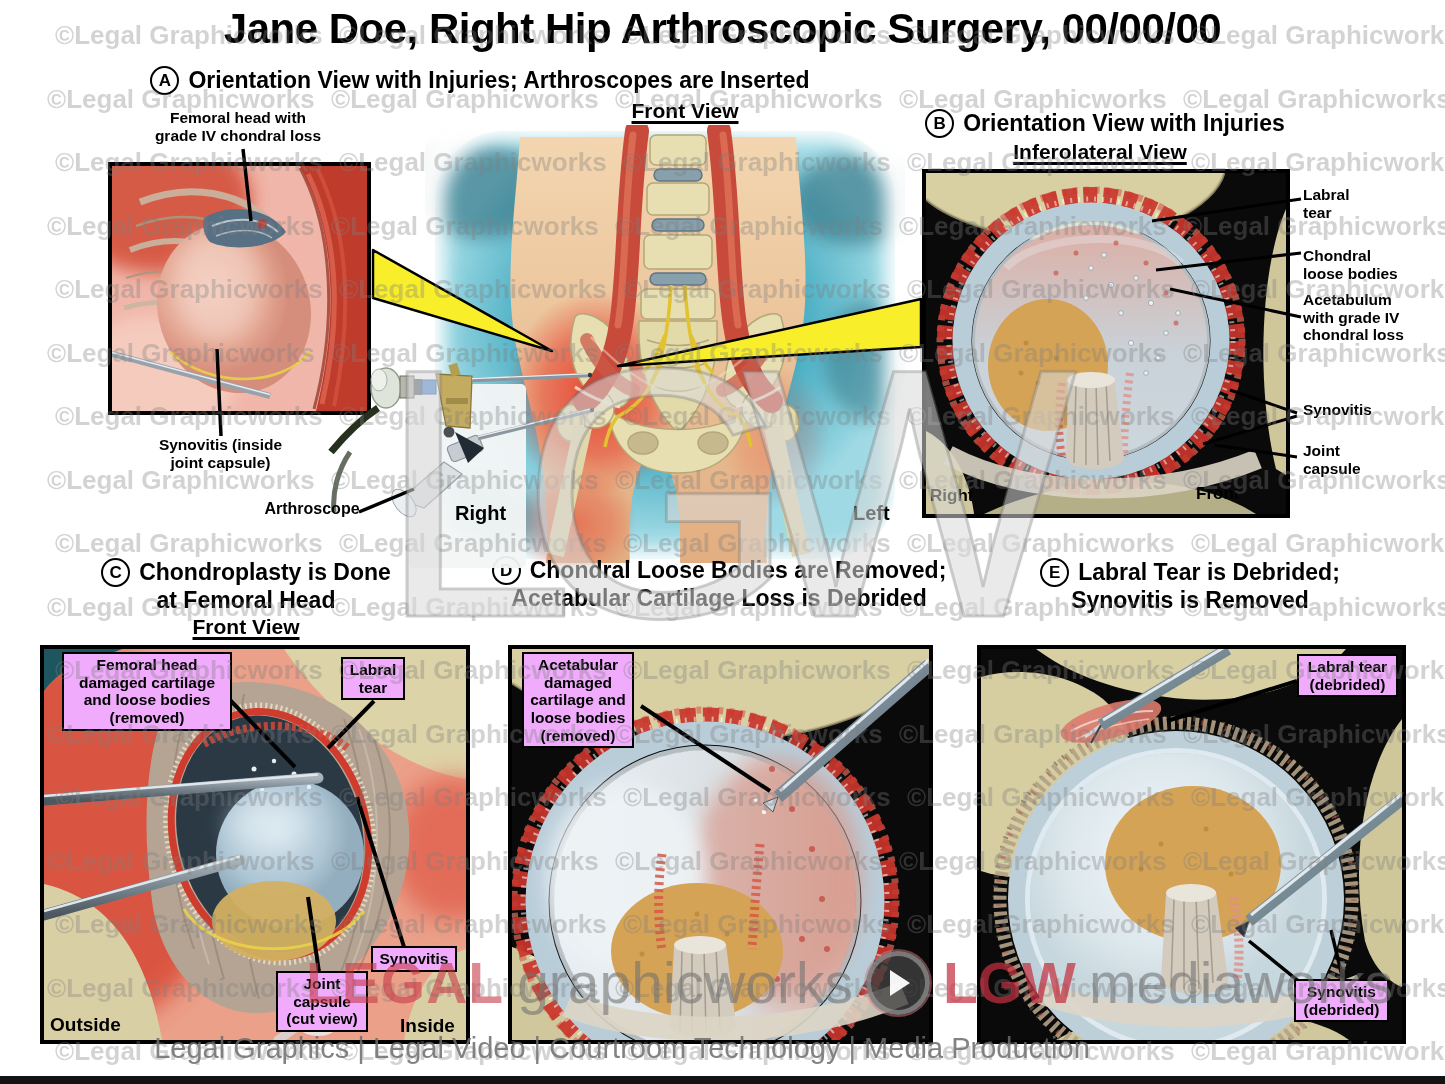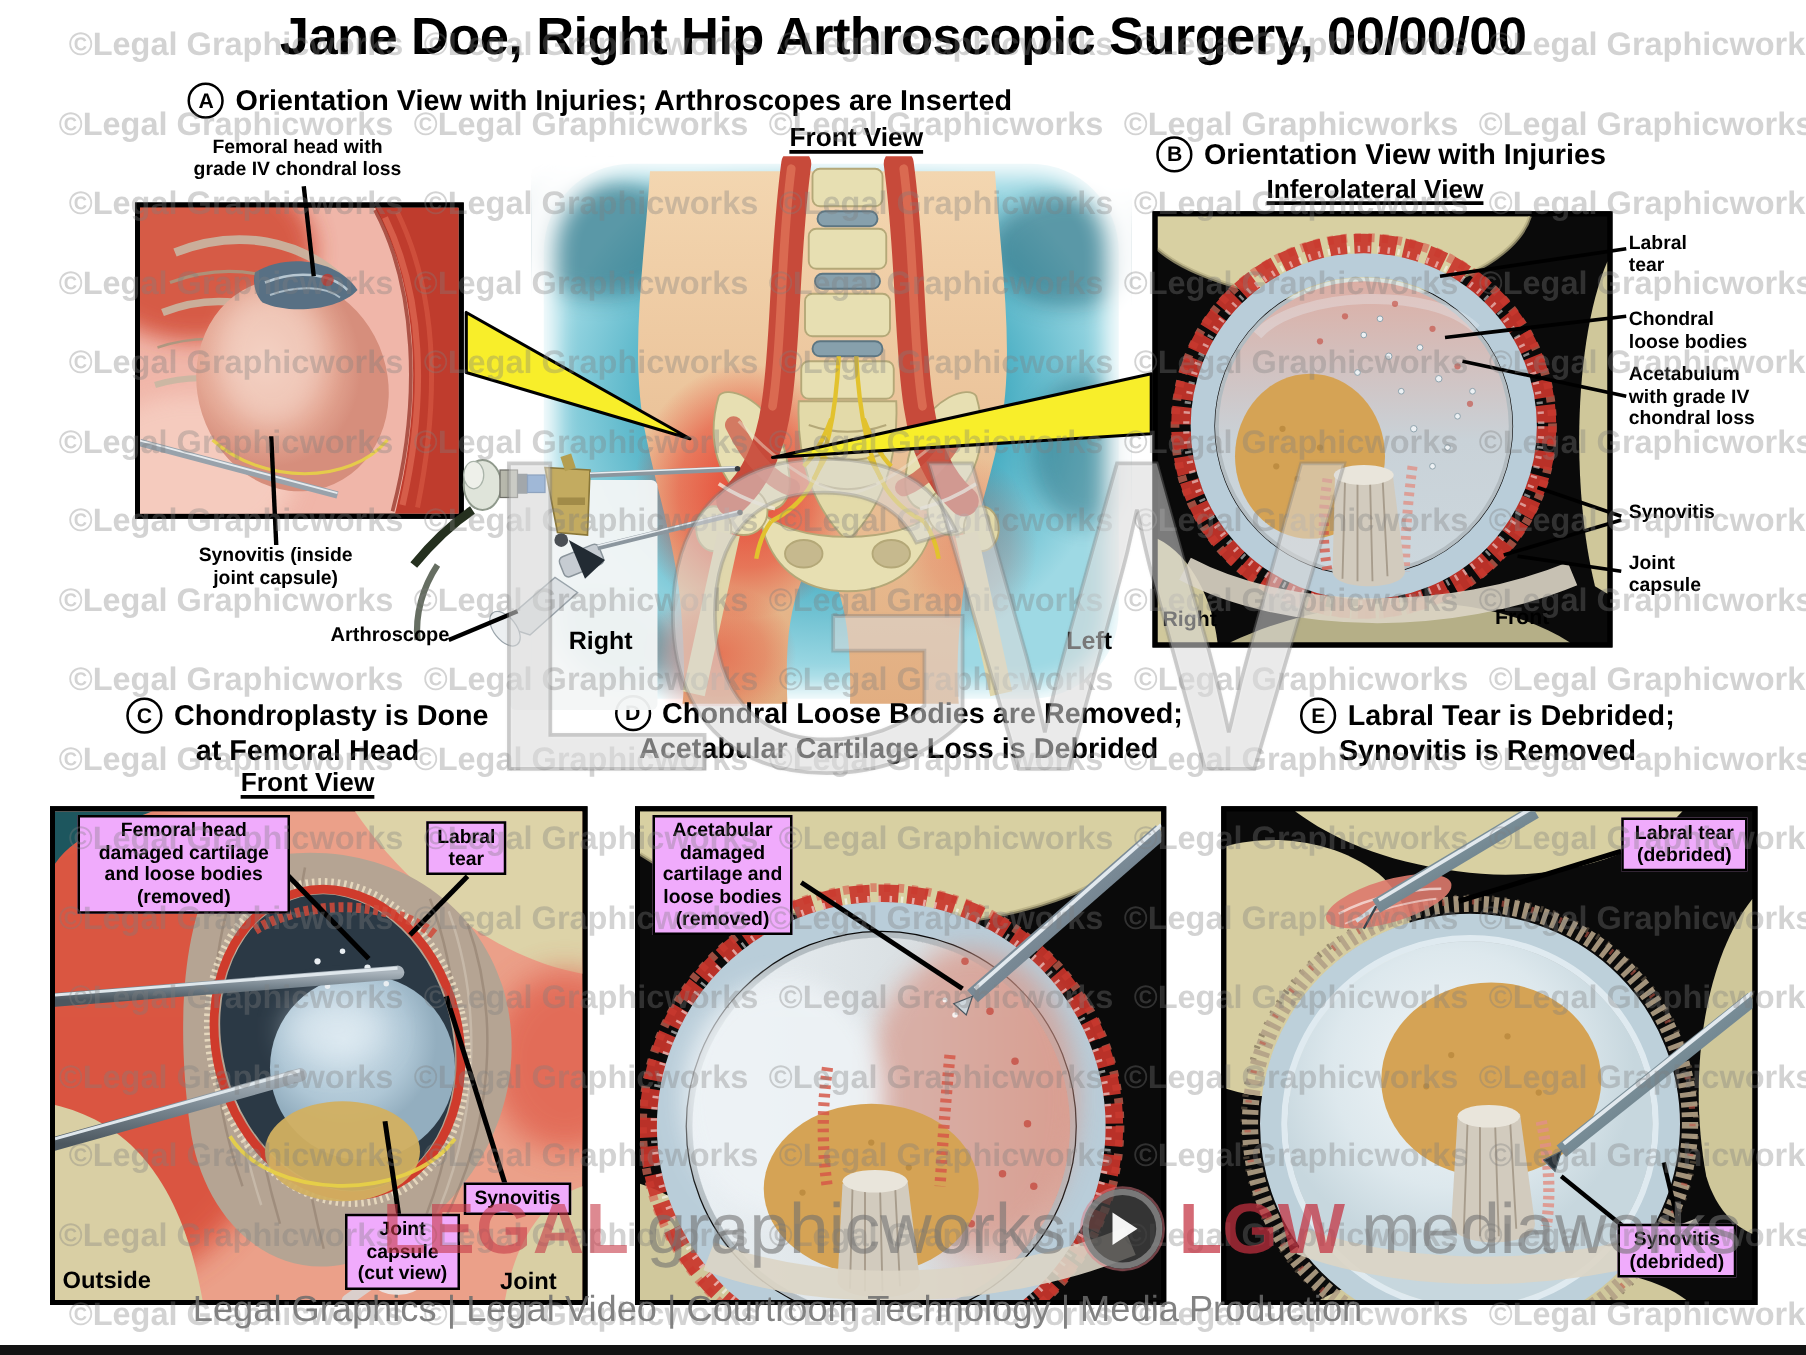--- a/index.html
+++ b/index.html
@@ -554,21 +554,21 @@
   <div class="blabel" style="left:1303px;top:401px;width:90px">Synovitis</div>
   <div class="blabel" style="left:1303px;top:442px;width:70px">Joint capsule</div>
   <div class="corner" style="left:930px;top:486px;font-size:17px">Right</div>
   <div class="corner" style="left:1196px;top:484px;font-size:17px">Front</div>
 
   <div class="boxed" style="left:62px;top:652px;width:170px">Femoral head damaged cartilage and loose bodies (removed)</div>
   <div class="boxed" style="left:341px;top:657px;width:64px">Labral tear</div>
   <div class="boxed" style="left:371px;top:946px;width:86px">Synovitis</div>
   <div class="boxed" style="left:276px;top:971px;width:92px">Joint capsule (cut view)</div>
   <div class="corner" style="left:50px;top:1014px;font-size:19px">Outside</div>
-  <div class="corner" style="left:400px;top:1015px;font-size:19px">Joint</div>
+  <div class="corner" style="left:400px;top:1015px;font-size:19px">Inside</div>
 
   <div class="boxed" style="left:522px;top:652px;width:112px">Acetabular damaged cartilage and loose bodies (removed)</div>
 
   <div class="boxed" style="left:1297px;top:654px;width:101px">Labral tear (debrided)</div>
   <div class="boxed" style="left:1294px;top:979px;width:95px">Synovitis (debrided)</div>
 
   <div id="wm-layer">
       <span class="wm-tile" style="left: 55px; top: 20px;">©Legal Graphicworks</span>
       <span class="wm-tile" style="left: 339px; top: 20px;">©Legal Graphicworks</span>
       <span class="wm-tile" style="left: 623px; top: 20px;">©Legal Graphicworks</span>

